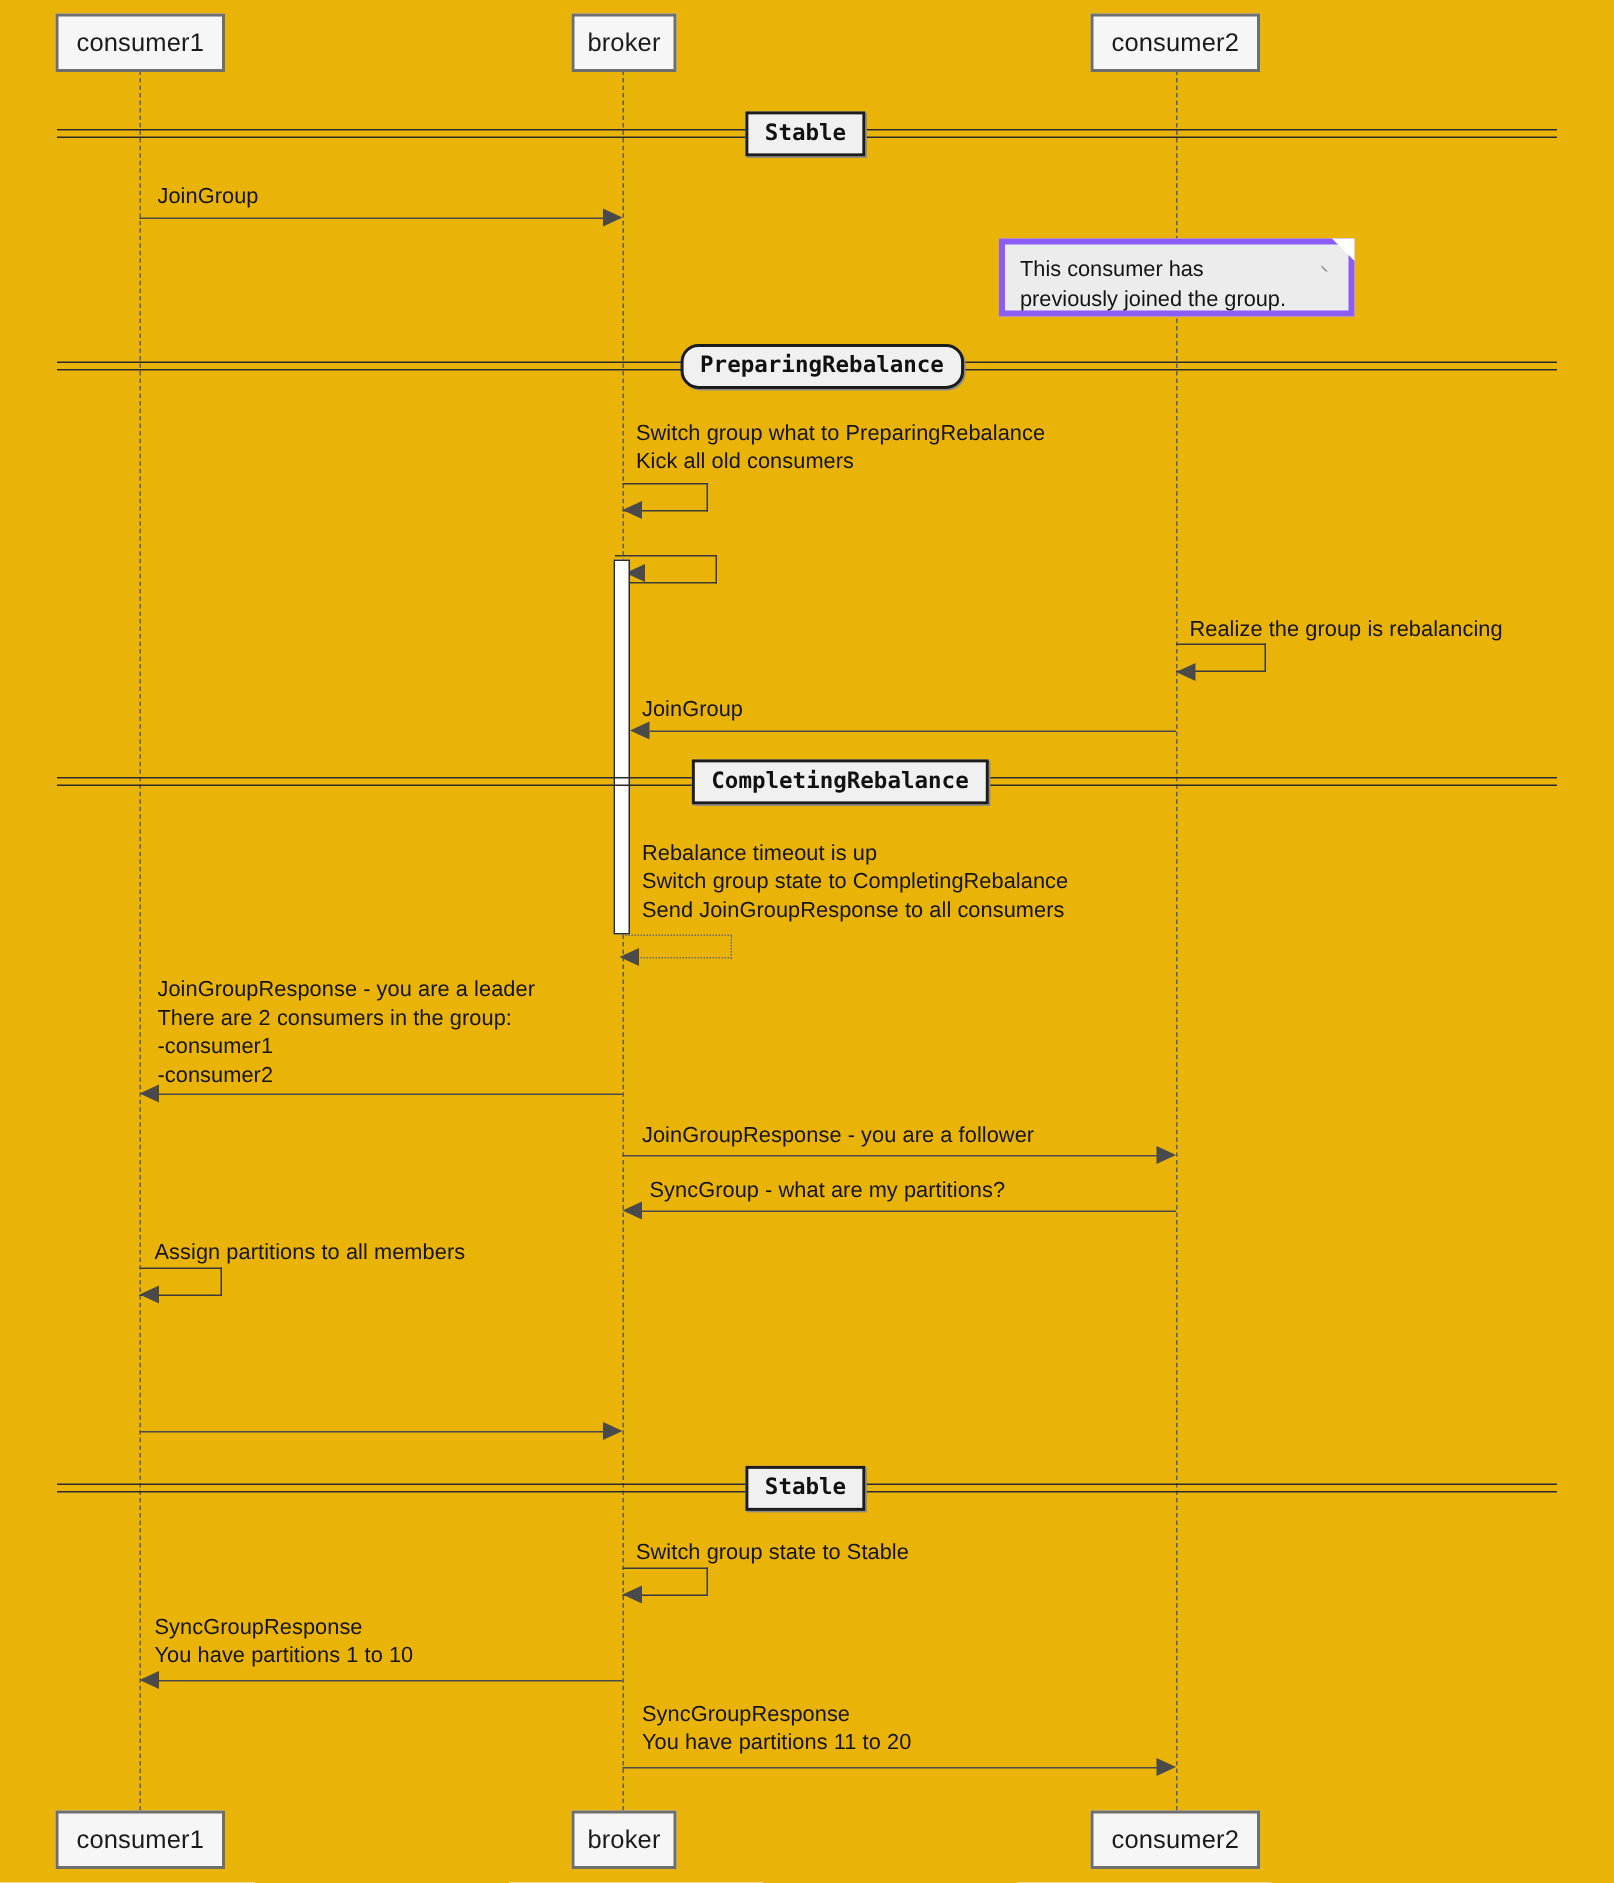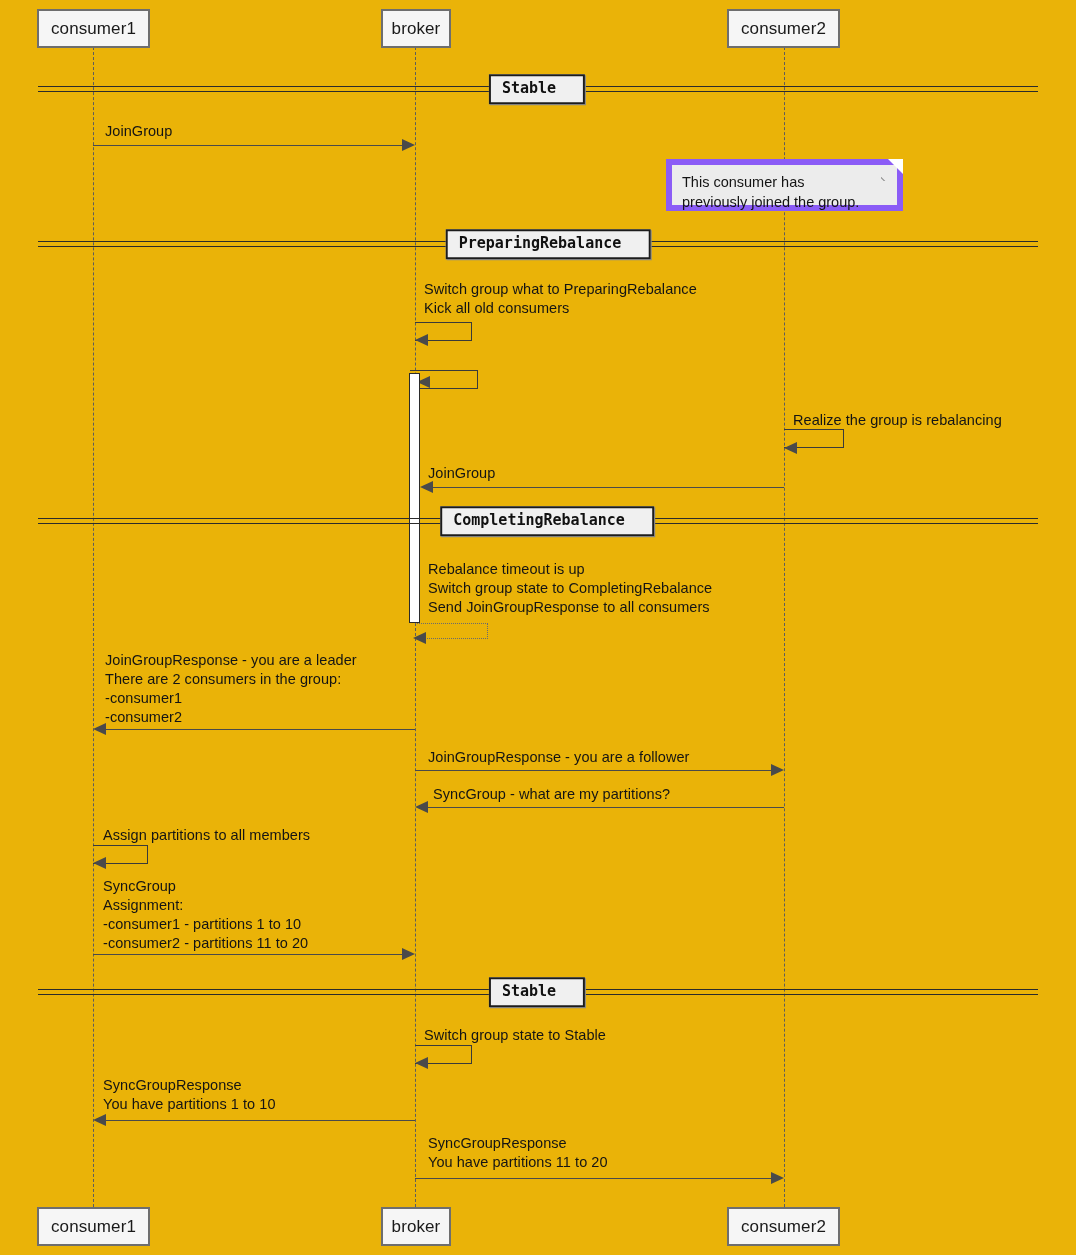--- a/index.html
+++ b/index.html
@@ -64,21 +64,21 @@
     height: 6px;
     border-top: 1px solid #2b2b2b;
     border-bottom: 1px solid #2b2b2b;
     box-sizing: border-box;
   }
   .divider-label {
     position: absolute;
     transform: translate(-50%, -50%);
     background: #f0f0f0;
     border: 2px solid #1c1c1c;
-    padding: 4px 27px 5px 11px;
+    padding: 4px 11px 5px 11px;
     font-family: "DejaVu Sans Mono", "Liberation Mono", monospace;
     font-weight: bold;
     font-size: 15px;
     color: #111111;
     white-space: nowrap;
     line-height: 1.1;
     box-shadow: 1px 1px 0 #8a8a8a;
   }
 
   
@@ -124,21 +124,21 @@
     border-top: 1.5px dotted #6b6b6b;
     border-right: 1.5px dotted #6b6b6b;
     border-bottom: 1.5px dotted #6b6b6b;
   }
 
   
   .note {
     position: absolute;
     box-sizing: border-box;
     background: #ececec;
-    border: 6px solid #8b5cf6;
+    border: 4px solid #8b5cf6;
     font-size: 14.5px;
     line-height: 20px;
     color: #141414;
     padding: 7px 10px 6px 10px;
     white-space: pre-line;
   }
   .note-fold {
     position: absolute;
     top: 0;
     right: 0;
@@ -195,21 +195,21 @@
   <div class="msg-line" style="left:93px; top:145px; width:310px;"></div>
   <div class="arrowhead right" style="left:402px; top:139px;"></div>
 
   <div class="note" style="left:666px; top:159px; width:237px; height:52px;">This consumer has
 previously joined the group.</div>
   <div class="note-fold" style="left:888px; top:159px;"></div>
   <div class="note-fold-edge" style="left:881px; top:159px;"></div>
 
   <div class="divider" style="top:241px;">
     <div class="rule"></div>
-    <div class="divider-label" style="left:548px; top:3px;">PreparingRebalance</div>
+    <div class="divider-label" style="left:548px; top:3px;border-radius:12px;">PreparingRebalance</div>
   </div>
 
   <div class="msg-label" style="left:424px; top:280px;">Switch group what to PreparingRebalance
 Kick all old consumers</div>
   <div class="selfloop" style="left:415px; top:322px; width:57px; height:19px;"></div>
   <div class="arrowhead left" style="left:415px; top:334px;"></div>
 
   <div class="selfloop" style="left:410px; top:370px; width:68px; height:19px;"></div>
   <div class="arrowhead left" style="left:417px; top:376px;"></div>
 
@@ -218,21 +218,21 @@
   <div class="msg-label" style="left:793px; top:411px;text-align:right;">Realize the group is rebalancing</div>
   <div class="selfloop" style="left:784px; top:429px; width:60px; height:19px;"></div>
   <div class="arrowhead left" style="left:784px; top:442px;"></div>
 
   <div class="msg-label" style="left:428px; top:464px;">JoinGroup</div>
   <div class="msg-line" style="left:433px; top:487px; width:351px;"></div>
   <div class="arrowhead left" style="left:420px; top:481px;"></div>
 
   <div class="divider" style="top:518px;">
     <div class="rule"></div>
-    <div class="divider-label" style="left:547px; top:3px;">CompletingRebalance</div>
+    <div class="divider-label" style="left:560px; top:3px;">CompletingRebalance</div>
   </div>
 
   <div class="msg-label" style="left:428px; top:560px;">Rebalance timeout is up
 Switch group state to CompletingRebalance
 Send JoinGroupResponse to all consumers</div>
   <div class="selfloop dotted" style="left:415px; top:623px; width:73px; height:16px;"></div>
   <div class="arrowhead left" style="left:413px; top:632px;"></div>
 
   <div class="msg-label" style="left:105px; top:651px;">JoinGroupResponse - you are a leader
 There are 2 consumers in the group:
@@ -246,24 +246,20 @@
   <div class="arrowhead right" style="left:771px; top:764px;"></div>
 
   <div class="msg-label" style="left:433px; top:785px;">SyncGroup - what are my partitions?</div>
   <div class="msg-line" style="left:428px; top:807px; width:356px;"></div>
   <div class="arrowhead left" style="left:415px; top:801px;"></div>
 
   <div class="msg-label" style="left:103px; top:826px;">Assign partitions to all members</div>
   <div class="selfloop" style="left:93px; top:845px; width:55px; height:19px;"></div>
   <div class="arrowhead left" style="left:93px; top:857px;"></div>
 
-  <div class="msg-label" style="left:103px; top:877px;">SyncGroup
-Assignment:
--consumer1 - partitions 1 to 10
--consumer2 - partitions 11 to 20</div>
   <div class="msg-line" style="left:93px; top:954px; width:310px;"></div>
   <div class="arrowhead right" style="left:402px; top:948px;"></div>
 
   <div class="divider" style="top:989px;">
     <div class="rule"></div>
     <div class="divider-label" style="left:537px; top:3px;">Stable</div>
   </div>
 
   <div class="msg-label" style="left:424px; top:1026px;">Switch group state to Stable</div>
   <div class="selfloop" style="left:415px; top:1045px; width:57px; height:19px;"></div>

